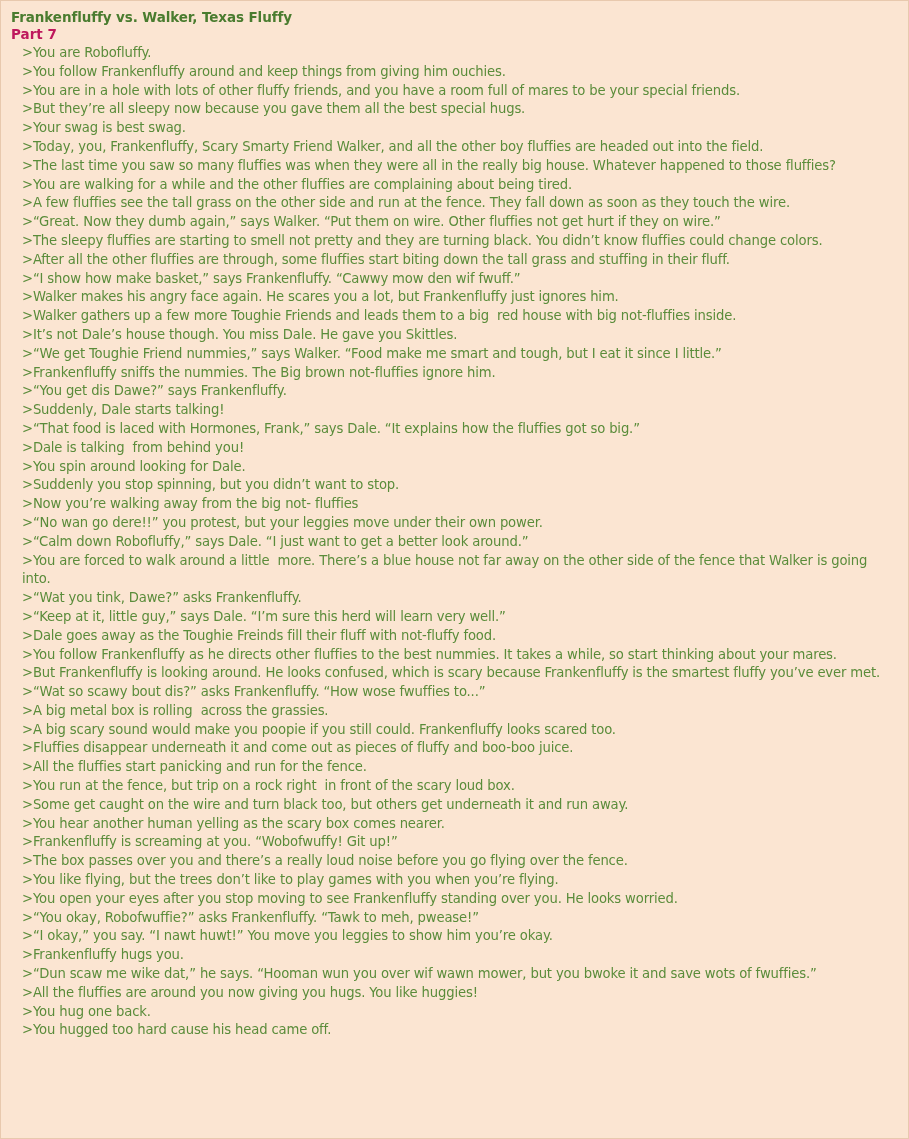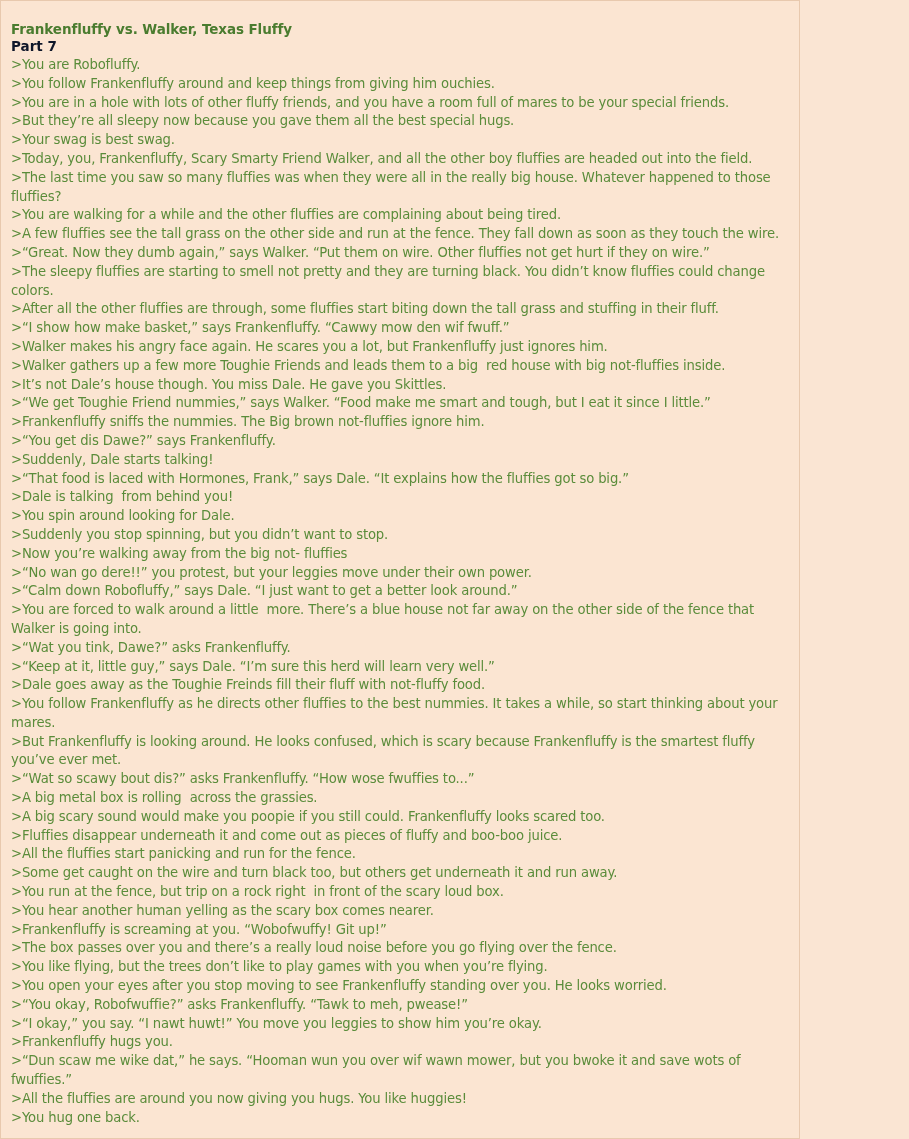--- a/index.html
+++ b/index.html
@@ -8,43 +8,44 @@
     background: #fae5d3;
   }
   body {
     width: 909px;
     height: 1139px;
     font-family: "DejaVu Sans", sans-serif;
     background: #fae5d3;
   }
   #page {
     box-sizing: border-box;
-    width: 800px;
+    width: 909px;
     height: 1139px;
     background: #fbe5d2;
     border: 1px solid #e8c9ae;
-    padding: 20px 10px 6px 10px;
+    padding: 8px 10px 6px 10px;
     overflow: hidden;
   }
   .title {
     font-size: 13.5px;
     font-weight: bold;
     color: #4a7c2f;
     line-height: 17px;
     letter-spacing: -0.1px;
   }
   .part {
     font-size: 13.5px;
     font-weight: bold;
-    color: #0f172a;
+    color: #be185d;
     line-height: 17px;
     margin-bottom: 1px;
   }
   .lines {
     margin-top: 0px;
+    margin-left: 11px;
   }
   .line {
     font-size: 13.2px;
     color: #5a8c3a;
     line-height: 18.8px;
     white-space: pre-wrap;
     letter-spacing: -0.15px;
   }
 </style>
 </head>
@@ -85,27 +86,28 @@
       <div class="line">&gt;“Wat you tink, Dawe?” asks Frankenfluffy.</div>
       <div class="line">&gt;“Keep at it, little guy,” says Dale. “I’m sure this herd will learn very well.”</div>
       <div class="line">&gt;Dale goes away as the Toughie Freinds fill their fluff with not-fluffy food.</div>
       <div class="line">&gt;You follow Frankenfluffy as he directs other fluffies to the best nummies. It takes a while, so start thinking about your mares.</div>
       <div class="line">&gt;But Frankenfluffy is looking around. He looks confused, which is scary because Frankenfluffy is the smartest fluffy you’ve ever met.</div>
       <div class="line">&gt;“Wat so scawy bout dis?” asks Frankenfluffy. “How wose fwuffies to...”</div>
       <div class="line">&gt;A big metal box is rolling  across the grassies.</div>
       <div class="line">&gt;A big scary sound would make you poopie if you still could. Frankenfluffy looks scared too.</div>
       <div class="line">&gt;Fluffies disappear underneath it and come out as pieces of fluffy and boo-boo juice.</div>
       <div class="line">&gt;All the fluffies start panicking and run for the fence.</div>
+      <div class="line">&gt;You run at the fence, but trip on a rock right  in front of the scary loud box.</div>
       <div class="line">&gt;Some get caught on the wire and turn black too, but others get underneath it and run away.</div>
-      <div class="line">&gt;You run at the fence, but trip on a rock right  in front of the scary loud box.</div>
       <div class="line">&gt;You hear another human yelling as the scary box comes nearer.</div>
       <div class="line">&gt;Frankenfluffy is screaming at you. “Wobofwuffy! Git up!”</div>
       <div class="line">&gt;The box passes over you and there’s a really loud noise before you go flying over the fence.</div>
       <div class="line">&gt;You like flying, but the trees don’t like to play games with you when you’re flying.</div>
       <div class="line">&gt;You open your eyes after you stop moving to see Frankenfluffy standing over you. He looks worried.</div>
       <div class="line">&gt;“You okay, Robofwuffie?” asks Frankenfluffy. “Tawk to meh, pwease!”</div>
       <div class="line">&gt;“I okay,” you say. “I nawt huwt!” You move you leggies to show him you’re okay.</div>
       <div class="line">&gt;Frankenfluffy hugs you.</div>
       <div class="line">&gt;“Dun scaw me wike dat,” he says. “Hooman wun you over wif wawn mower, but you bwoke it and save wots of fwuffies.”</div>
       <div class="line">&gt;All the fluffies are around you now giving you hugs. You like huggies!</div>
       <div class="line">&gt;You hug one back.</div>
+      <div class="line">&gt;You hugged too hard cause his head came off.</div>
     </div>
 </div>
 
 </body></html>

